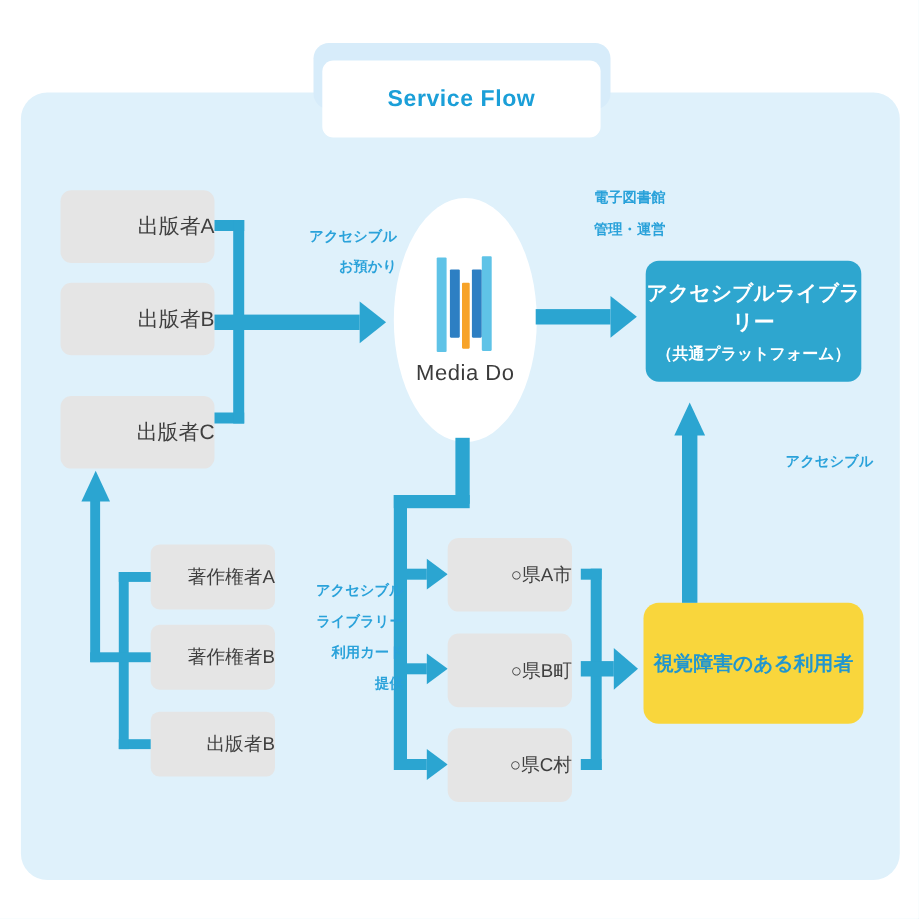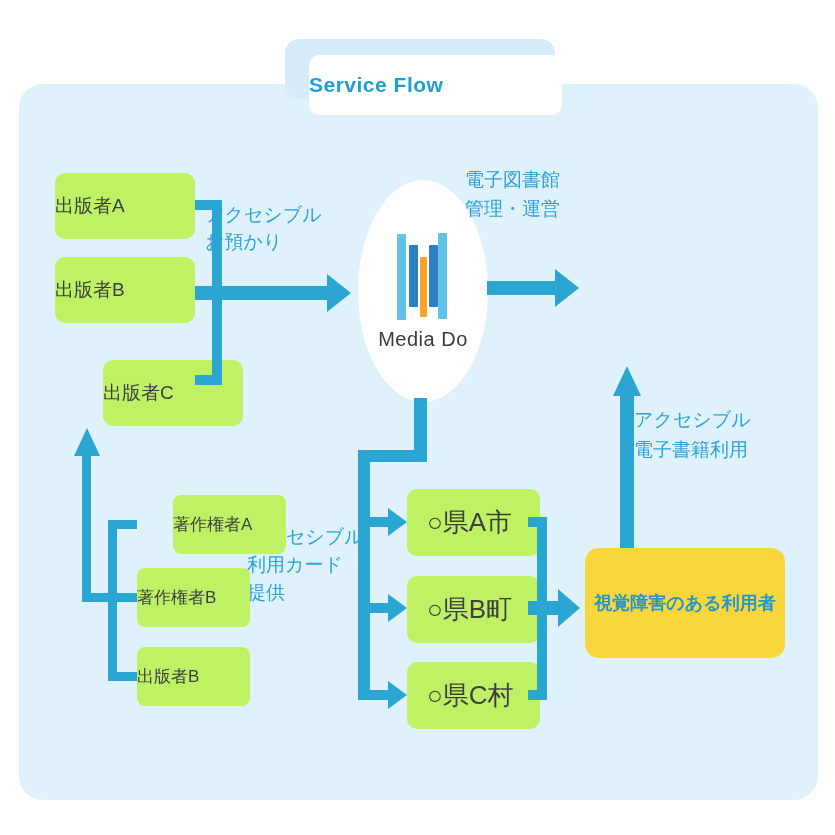--- a/index.html
+++ b/index.html
@@ -7,36 +7,36 @@
     --box-blue:#2EA6CF; --yellow:#F9D63C; --yellow-text-blue:#2196CF;
     --dark-text:#3F3F3F; --title-blue:#1B9FD8;
     --logo-light-blue:#5FC3E7; --logo-blue:#2D7FC3; --logo-orange:#F7A329;
   }
   html,body{margin:0;padding:0;background:#ffffff;}
   body{font-family:"Liberation Sans",sans-serif;}
   .page{position:relative;width:835px;height:835px;background:#fff;overflow:hidden;}
   .abs{position:absolute;}
   .panel{left:19px;top:84px;width:799px;height:716px;border-radius:24px;background:var(--panel);}
   .tab{left:285px;top:39px;width:270px;height:60px;border-radius:14px;background:var(--tab);}
-  .title-box{left:293px;top:55px;width:253px;height:60px;border-radius:10px;background:#fff;
-    display:flex;align-items:center;justify-content:flex-start;margin-left:16px;}
+  .title-box{left:293px;top:55px;width:253px;height:70px;border-radius:10px;background:#fff;
+    display:flex;align-items:center;justify-content:center;}
   .title-box span{color:var(--title-blue);font-weight:bold;font-size:21px;letter-spacing:.5px;}
-  .wbox{background:#bef264;border-radius:10px;display:flex;align-items:center;justify-content:flex-start;
+  .wbox{background:#e5e5e5;border-radius:10px;display:flex;align-items:center;justify-content:flex-end;
     color:var(--dark-text);font-weight:500;}
   .pub{left:55px;width:140px;height:66px;font-size:19px;}
-  .muni{left:407px;width:113px;height:67px;font-size:26px;padding-left:20px;}
+  .muni{left:407px;width:113px;height:67px;font-size:17px;}
   .cr{left:137px;width:113px;height:59px;font-size:17px;border-radius:8px;}
   .line{background:var(--teal);}
   .tri{width:0;height:0;}
   .tri-right{border-top:19px solid transparent;border-bottom:19px solid transparent;border-left:24px solid var(--teal);}
   .tri-right-sm{border-top:14px solid transparent;border-bottom:14px solid transparent;border-left:19px solid var(--teal);}
   .tri-right-md{border-top:19px solid transparent;border-bottom:19px solid transparent;border-left:22px solid var(--teal);}
   .tri-up{border-left:14px solid transparent;border-right:14px solid transparent;border-bottom:30px solid var(--teal);}
   .tri-up-sm{border-left:13px solid transparent;border-right:13px solid transparent;border-bottom:28px solid var(--teal);}
-  .flabel{color:var(--label-blue);font-weight:normal;font-size:19px;text-align:left;}
+  .flabel{color:var(--label-blue);font-weight:bold;font-size:13px;text-align:right;}
   .flabel div{display:block;}
   .ellipse{left:358px;top:180px;width:130px;height:222px;background:#fff;border-radius:50%;}
   .bar{position:absolute;border-radius:1px;}
   .wordmark{left:358px;top:328px;width:130px;text-align:center;font-size:20px;color:#3B3B3B;letter-spacing:.5px;}
   .bluebox{left:587px;top:237px;width:196px;height:110px;border-radius:12px;background:var(--box-blue);
     display:flex;flex-direction:column;align-items:center;justify-content:center;gap:6px;color:#fff;text-align:center;}
   .bluebox .t1{font-weight:bold;font-size:19px;}
   .bluebox .t2{font-size:14.5px;font-weight:bold;}
   .yellowbox{left:585px;top:548px;width:200px;height:110px;border-radius:14px;background:var(--yellow);
     display:flex;align-items:center;justify-content:center;color:var(--yellow-text-blue);font-weight:bold;font-size:18px;}
@@ -51,21 +51,21 @@
   <div class="abs title-box">
     <span>Service Flow</span>
   </div>
 
   <div class="abs wbox pub" style="top:173px;">
     <span>出版者A</span>
   </div>
   <div class="abs wbox pub" style="top:257px;">
     <span>出版者B</span>
   </div>
-  <div class="abs wbox pub" style="top:360px;margin-left:48px;">
+  <div class="abs wbox pub" style="top:360px;">
     <span>出版者C</span>
   </div>
 
   <div class="abs line" style="left:195px;top:200px;width:27px;height:10px;"></div>
   <div class="abs line" style="left:195px;top:375px;width:27px;height:10px;"></div>
   <div class="abs line" style="left:212px;top:200px;width:10px;height:185px;"></div>
   <div class="abs line" style="left:195px;top:286px;width:132px;height:14px;"></div>
   <div class="abs tri tri-right" style="left:327px;top:274px;"></div>
 
   <div class="abs flabel" style="left:205px;top:201px;width:156px;line-height:27px;">
@@ -82,33 +82,38 @@
   <div class="abs wordmark">Media Do</div>
 
   <div class="abs line" style="left:487px;top:281px;width:68px;height:14px;"></div>
   <div class="abs tri tri-right" style="left:555px;top:269px;"></div>
 
   <div class="abs flabel" style="left:465px;top:165px;width:140px;line-height:29px;">
     <div>電子図書館</div>
     <div>管理・運営</div>
   </div>
 
+  <div class="abs bluebox">
+    <div class="t1">アクセシブルライブラリー</div>
+    <div class="t2">（共通プラットフォーム）</div>
+  </div>
 
   <div class="abs line" style="left:414px;top:398px;width:13px;height:60px;"></div>
   <div class="abs line" style="left:358px;top:450px;width:69px;height:12px;"></div>
   <div class="abs line" style="left:358px;top:450px;width:12px;height:250px;"></div>
   <div class="abs line" style="left:370px;top:517px;width:18px;height:10px;"></div>
   <div class="abs tri tri-right-sm" style="left:388px;top:508px;"></div>
   <div class="abs line" style="left:370px;top:603px;width:18px;height:10px;"></div>
   <div class="abs tri tri-right-sm" style="left:388px;top:594px;"></div>
   <div class="abs line" style="left:370px;top:690px;width:18px;height:10px;"></div>
   <div class="abs tri tri-right-sm" style="left:388px;top:681px;"></div>
 
   <div class="abs flabel" style="left:247px;top:523px;width:120px;line-height:28px;">
     <div>アクセシブル</div>
+    <div>ライブラリー</div>
     <div>利用カード</div>
     <div>提供</div>
   </div>
 
   <div class="abs wbox muni" style="top:489px;">
     <span>○県A市</span>
   </div>
   <div class="abs wbox muni" style="top:576px;">
     <span>○県B町</span>
   </div>
@@ -124,24 +129,23 @@
 
   <div class="abs yellowbox">
     <span>視覚障害のある利用者</span>
   </div>
 
   <div class="abs line" style="left:620px;top:394px;width:14px;height:154px;"></div>
   <div class="abs tri tri-up" style="left:613px;top:366px;"></div>
 
   <div class="abs flabel" style="left:634px;top:405px;width:160px;line-height:30px;">
     <div>アクセシブル</div>
-    <div>電子書籍利用</div>
   </div>
 
-  <div class="abs wbox cr" style="top:495px;margin-left:36px;">
+  <div class="abs wbox cr" style="top:495px;">
     <span>著作権者A</span>
   </div>
   <div class="abs wbox cr" style="top:568px;">
     <span>著作権者B</span>
   </div>
   <div class="abs wbox cr" style="top:647px;">
     <span>出版者B</span>
   </div>
 
   <div class="abs line" style="left:108px;top:520px;width:29px;height:9px;"></div>

